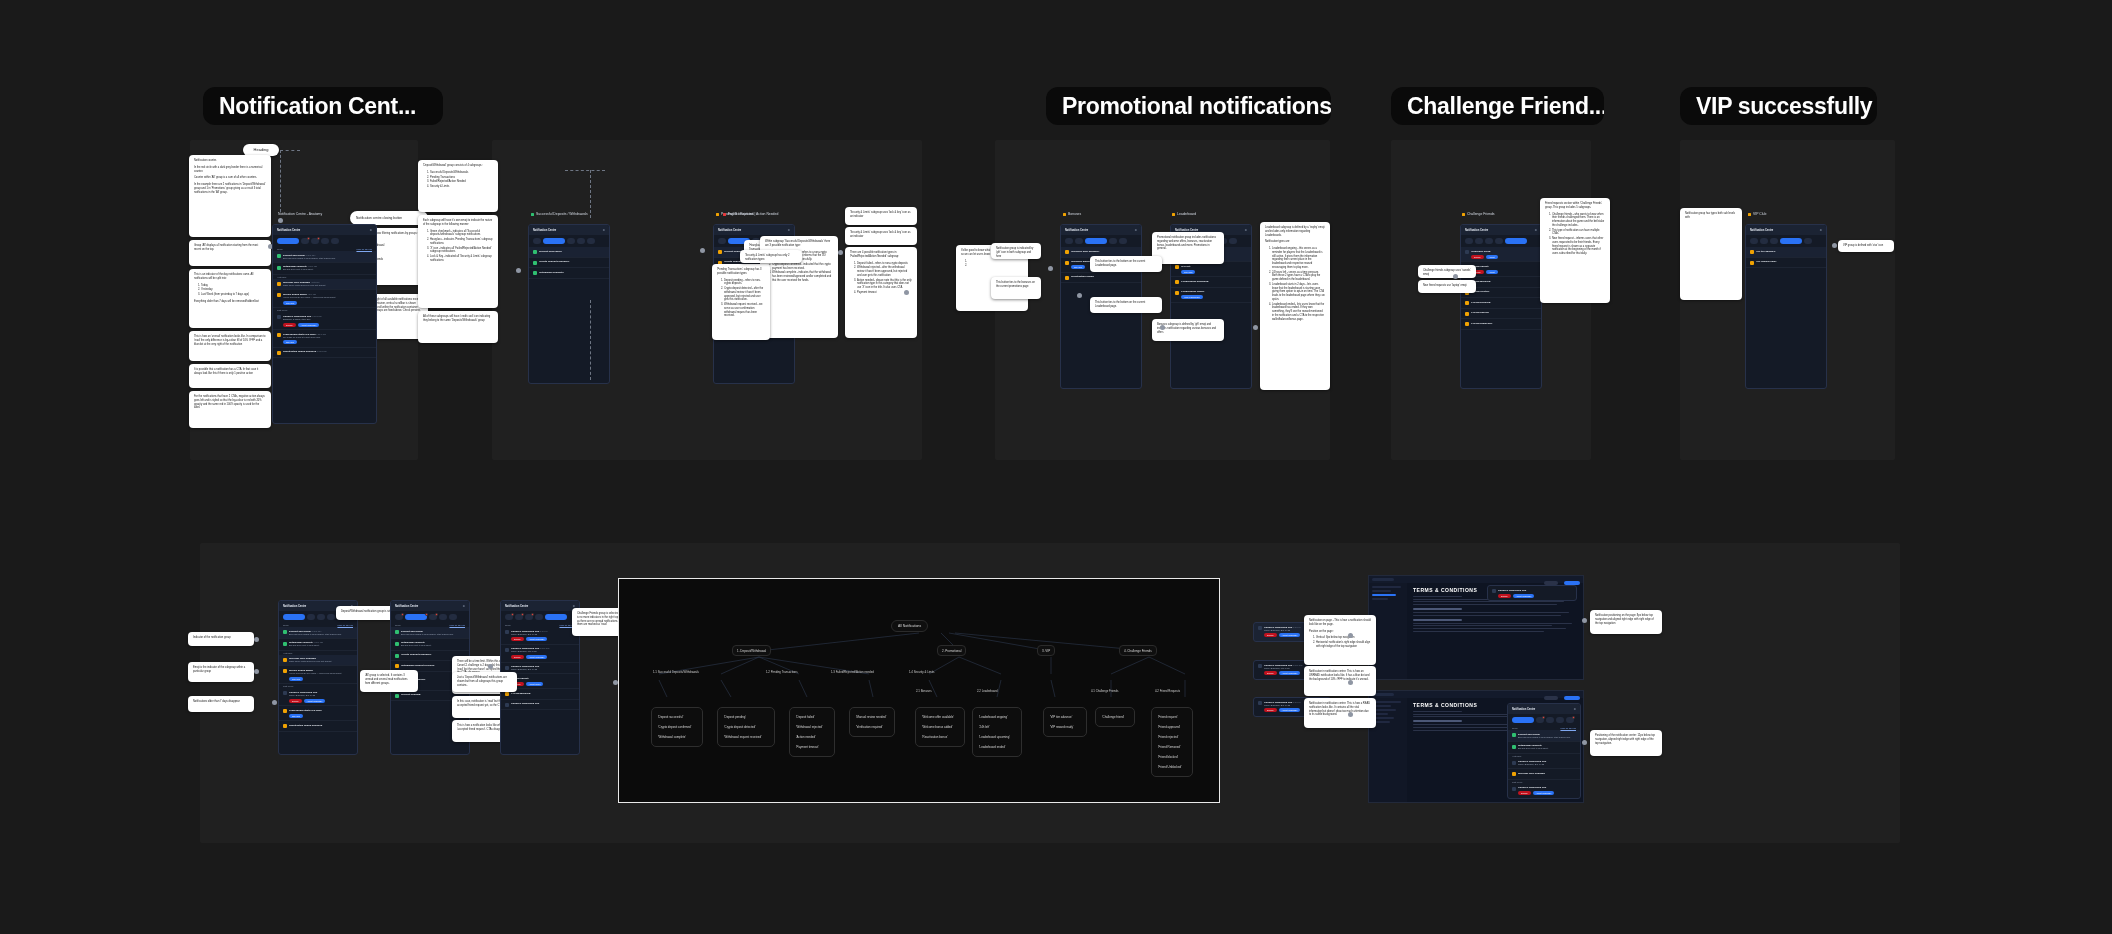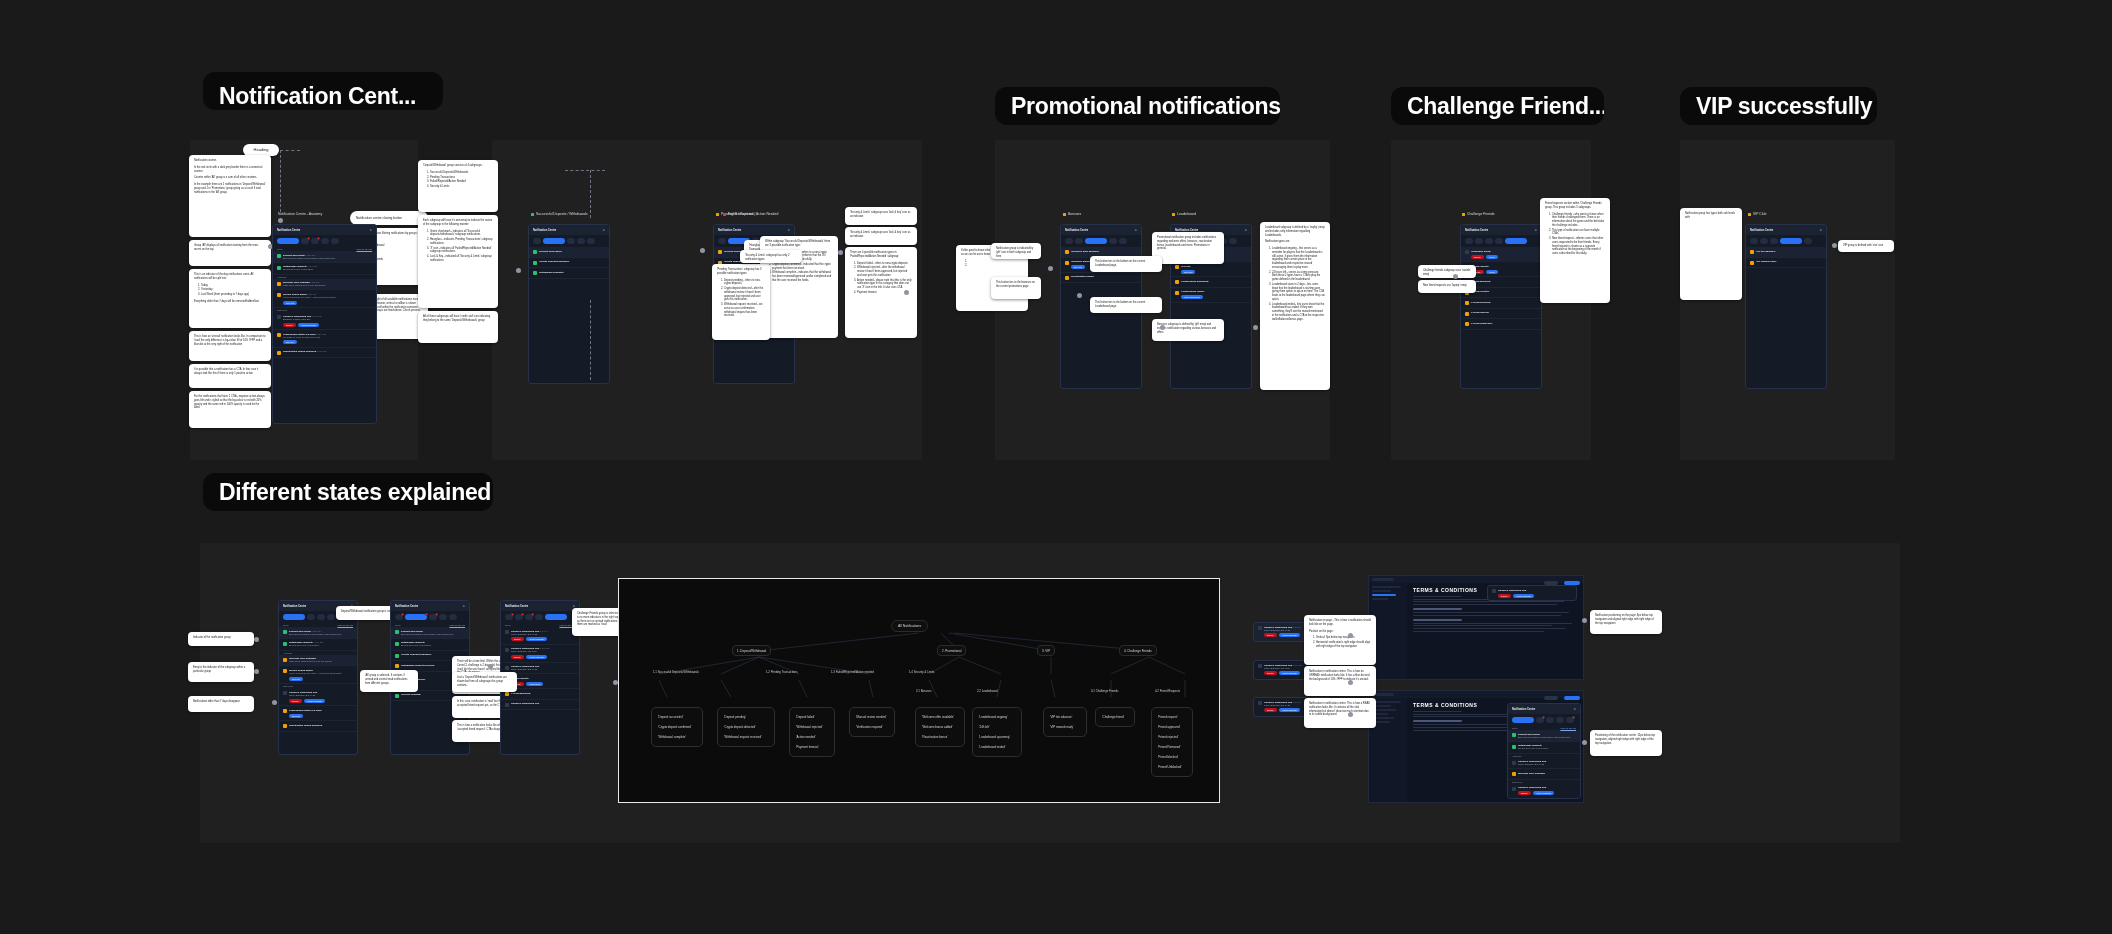--- a/index.html
+++ b/index.html
@@ -149,34 +149,31 @@
 
 <div id="canvas">
 
   <div class="frame" style="left:190px;top:140px;width:228px;height:320px;"></div>
   <div class="frame" style="left:492px;top:140px;width:430px;height:320px;"></div>
   <div class="frame" style="left:995px;top:140px;width:335px;height:320px;"></div>
   <div class="frame" style="left:1391px;top:140px;width:200px;height:320px;"></div>
   <div class="frame" style="left:1680px;top:140px;width:215px;height:320px;"></div>
   <div class="frame" style="left:200px;top:543px;width:1700px;height:300px;"></div>
 
-  <div class="section-title" style="left:203px;top:72px;width:240px;align-items:flex-end;">
+  <div class="section-title" style="left:203px;top:87px;width:240px;">
       <span>Notification Cent...</span>
     </div>
-  <div class="section-title" style="left:995px;top:87px;width:285px;">
+  <div class="section-title" style="left:1046px;top:87px;width:285px;">
       <span>Promotional notifications</span>
     </div>
   <div class="section-title" style="left:1391px;top:87px;width:213px;">
       <span>Challenge Friend...</span>
     </div>
   <div class="section-title" style="left:1680px;top:87px;width:197px;">
       <span>VIP successfully</span>
-    </div>
-  <div class="section-title" style="left:203px;top:473px;width:290px;">
-      <span>Different states explained</span>
     </div>
 
   <div class="note pill" style="left:243px;top:144px;width:36px;height:12px;font-size:4px;display:flex;align-items:center;justify-content:center;">
     <span>Heading</span>
   </div>
   <div class="grp-label" style="left:278px;top:212px;">
     <span>Notification Centre - Anatomy</span>
   </div>
 
   <div class="note" style="left:189px;top:155px;width:82px;height:82px;">

